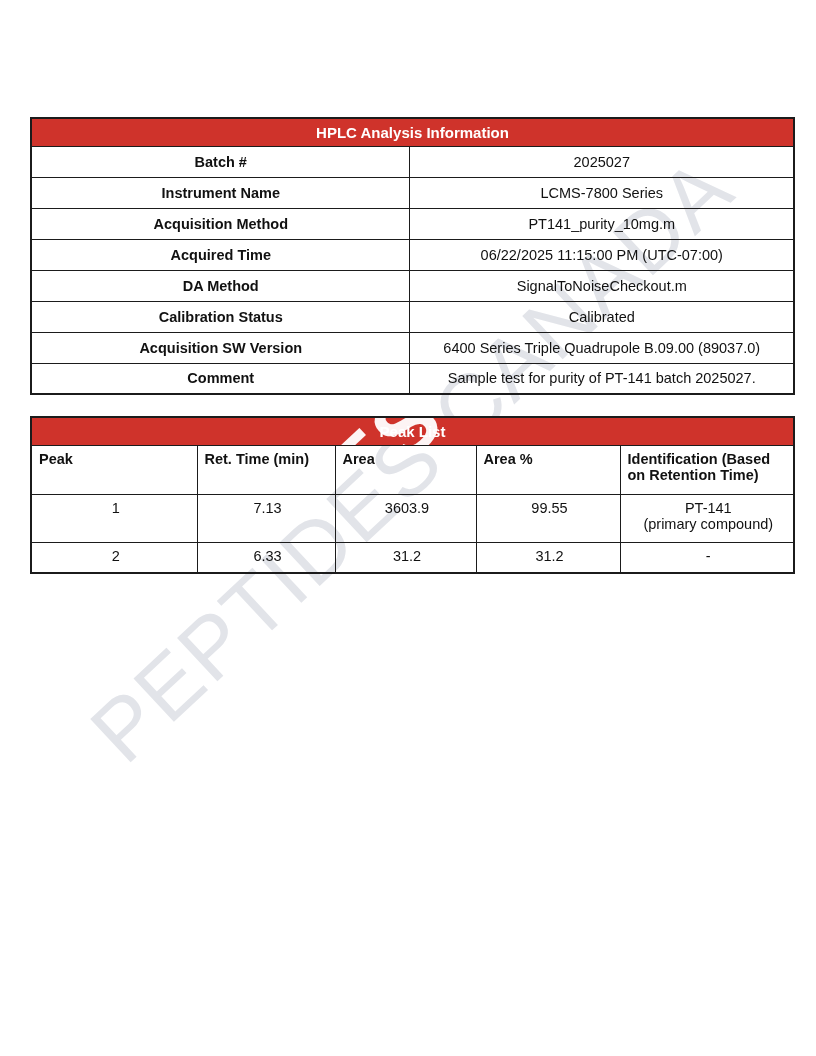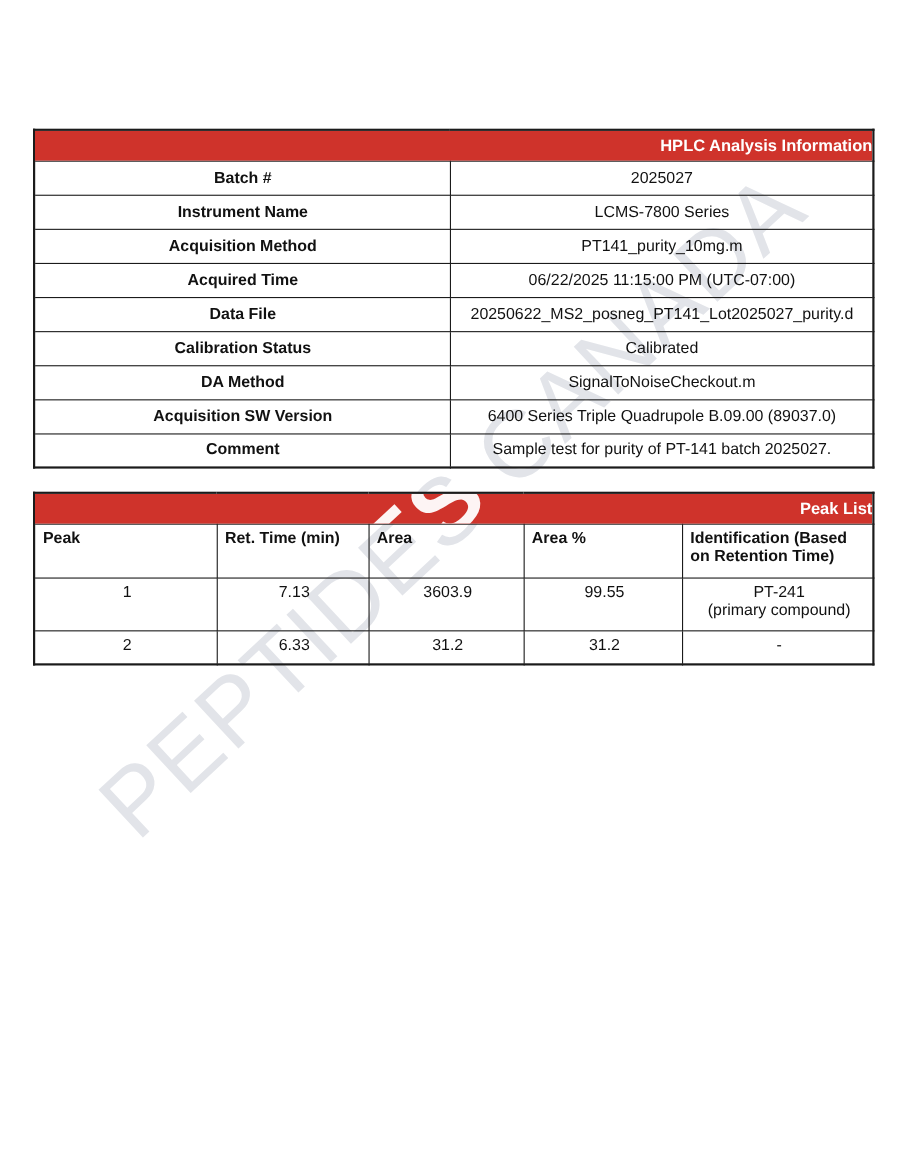--- a/index.html
+++ b/index.html
@@ -45,21 +45,21 @@
     border: 1px solid #1b1b1b;
     font-size: 14.5px;
     background: transparent;
     text-align: center;
   }
   .band {
     background: #cf332b;
     color: #ffffff;
     font-weight: bold;
     font-size: 15px;
-    text-align: right;
+    text-align: center;
     height: 28px;
     position: relative;
     padding: 0;
   }
   .band-title { position: relative; z-index: 1; }
   .band-clip {
     position: absolute;
     left: 0; top: 0; right: 0; bottom: 0;
     overflow: hidden;
     z-index: 2;
@@ -127,30 +127,26 @@
       </tr>
       <tr>
         <td class="label">Acquisition Method</td>
         <td>PT141_purity_10mg.m</td>
       </tr>
       <tr>
         <td class="label">Acquired Time</td>
         <td>06/22/2025 11:15:00 PM (UTC-07:00)</td>
       </tr>
       <tr>
-        <td class="label">Data File</td>
-        <td>20250622_MS2_posneg_PT141_Lot2025027_purity.d</td>
+        <td class="label">DA Method</td>
+        <td>SignalToNoiseCheckout.m</td>
       </tr>
       <tr>
         <td class="label">Calibration Status</td>
         <td>Calibrated</td>
-      </tr>
-      <tr>
-        <td class="label">DA Method</td>
-        <td>SignalToNoiseCheckout.m</td>
       </tr>
       <tr>
         <td class="label">Acquisition SW Version</td>
         <td>6400 Series Triple Quadrupole B.09.00 (89037.0)</td>
       </tr>
       <tr>
         <td class="label">Comment</td>
         <td>Sample test for purity of PT-141 batch 2025027.</td>
       </tr>
     </tbody>
@@ -182,21 +178,21 @@
         <th class="col">Area %</th>
         <th class="col">Identification (Based on Retention Time)</th>
       </tr>
     </thead>
     <tbody>
       <tr class="r1">
         <td>1</td>
         <td>7.13</td>
         <td>3603.9</td>
         <td>99.55</td>
-        <td>PT-241
+        <td>PT-141
 (primary compound)</td>
       </tr>
       <tr class="r2">
         <td>2</td>
         <td>6.33</td>
         <td>31.2</td>
         <td>31.2</td>
         <td>-</td>
       </tr>
     </tbody>

